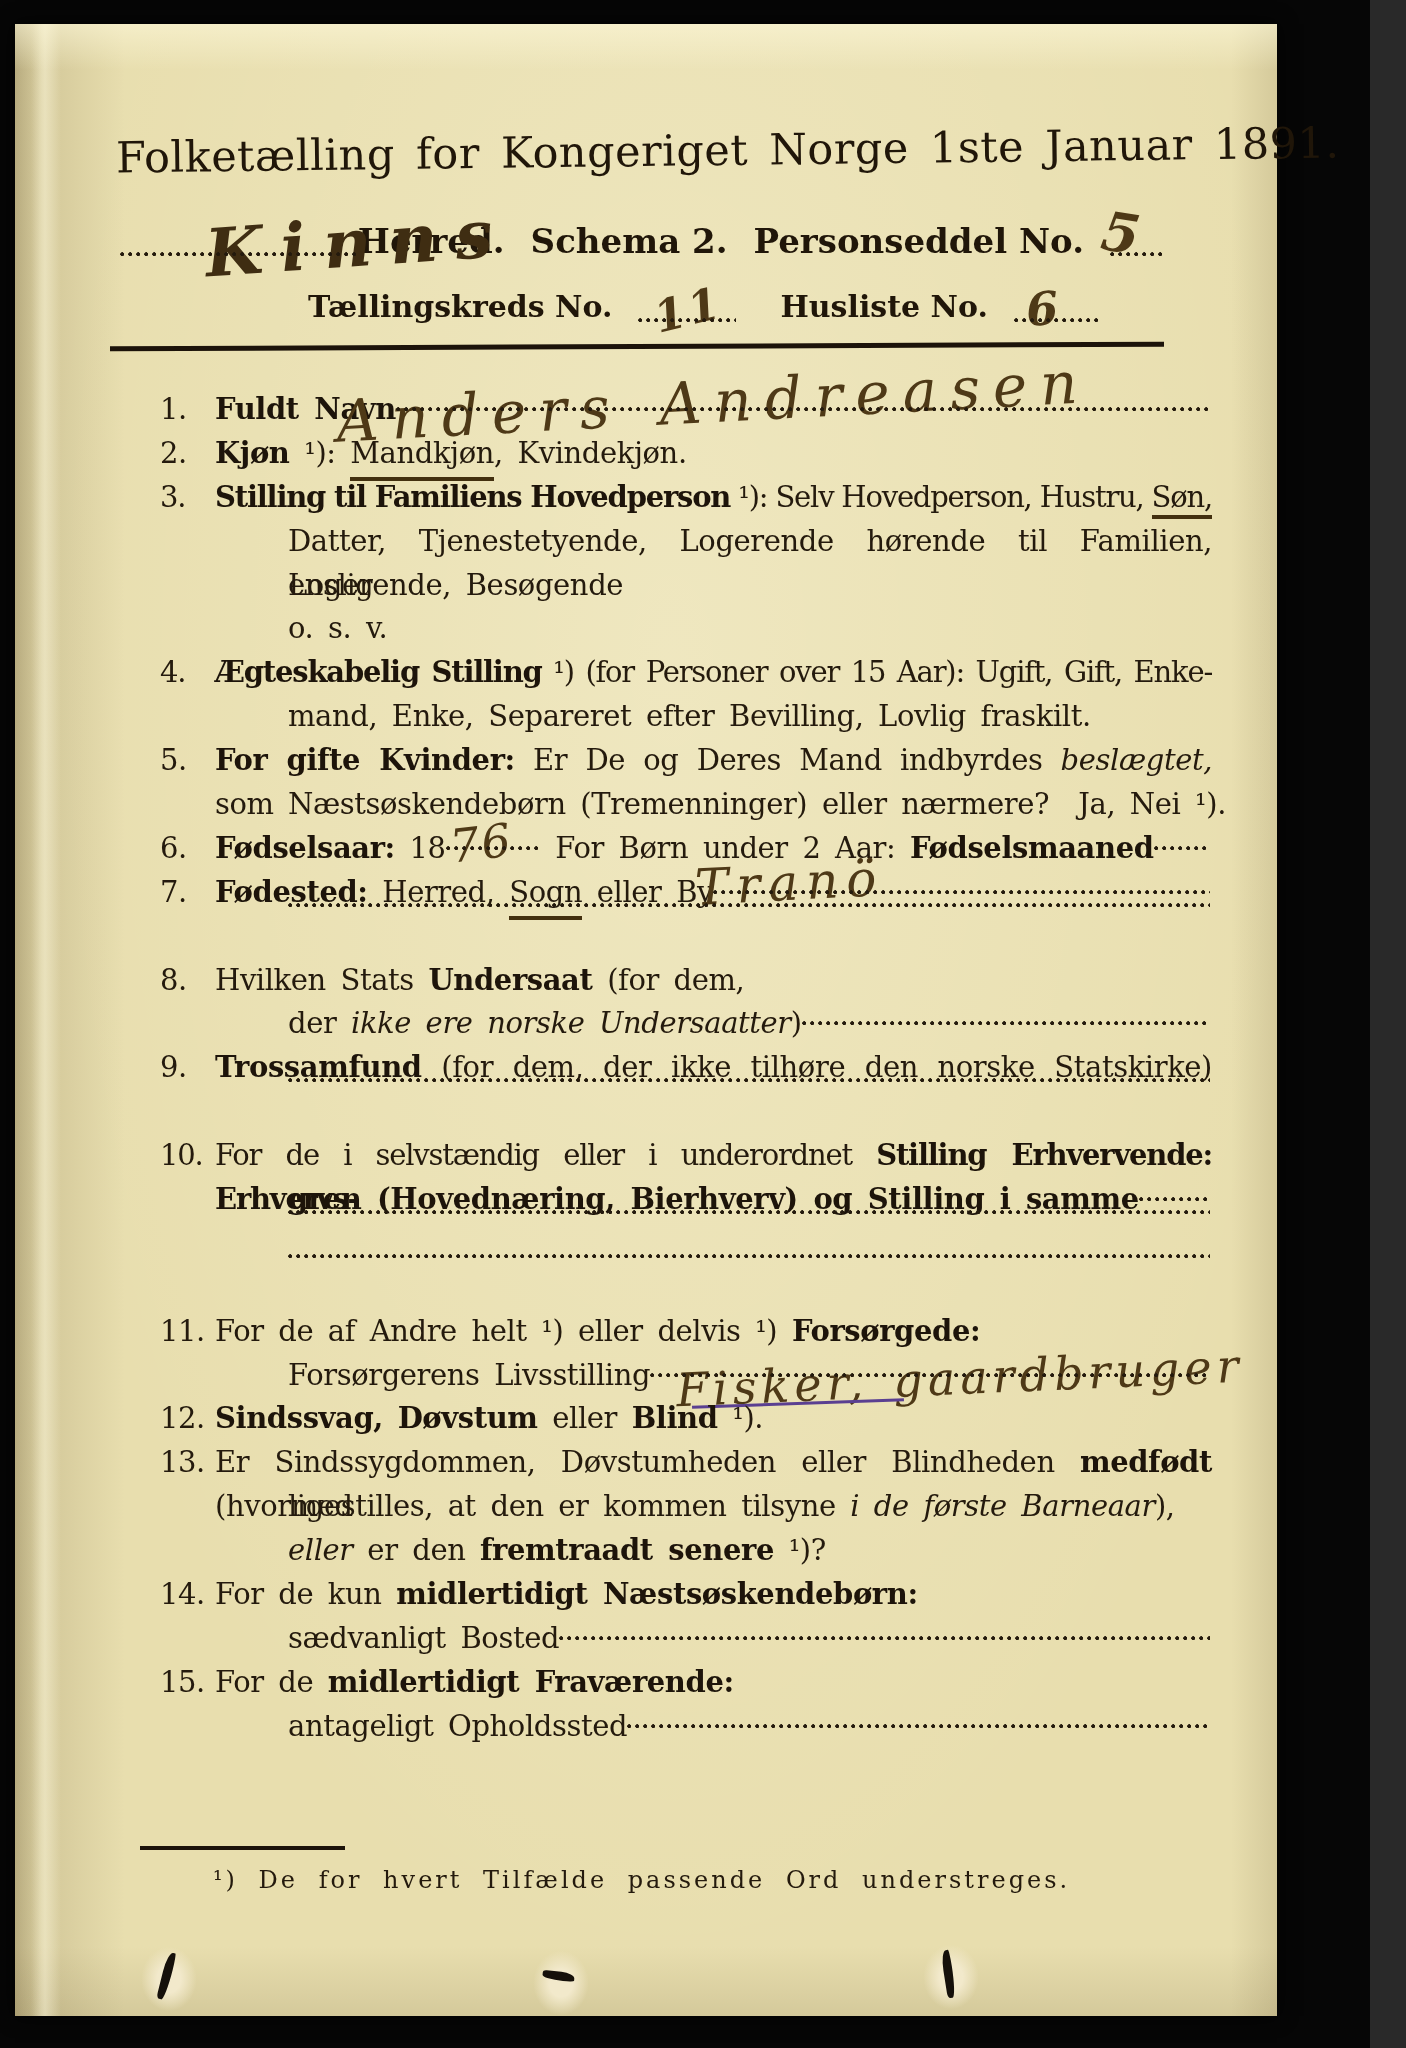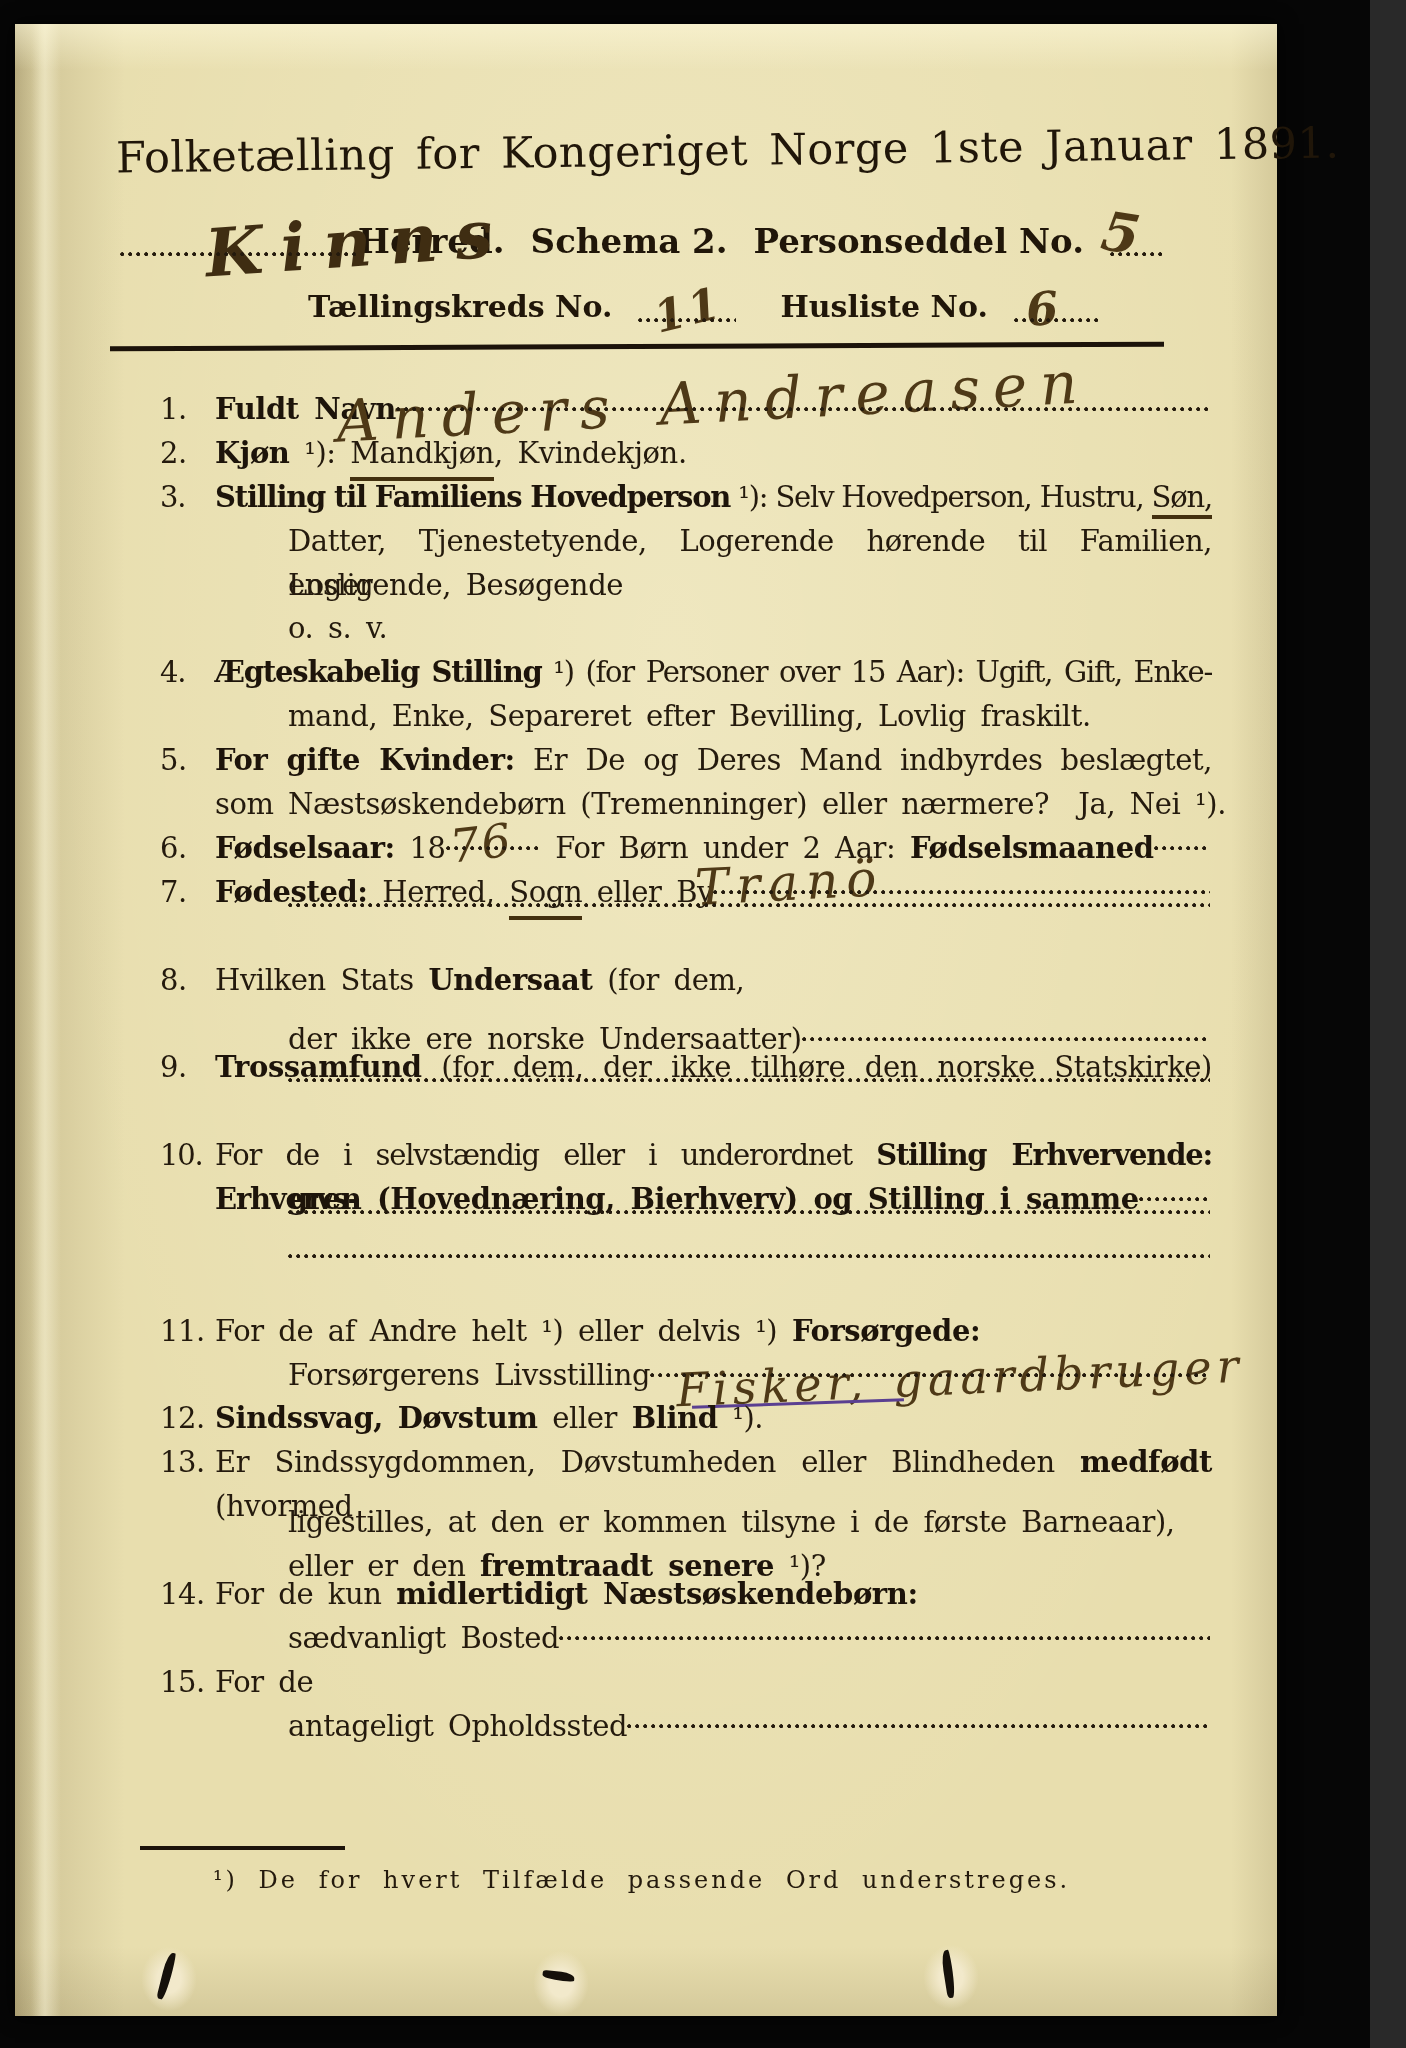--- a/index.html
+++ b/index.html
@@ -46,21 +46,21 @@
   #rows{left:160px;top:388px;width:1052px;font-size:29px;line-height:43.9px;
         letter-spacing:-0.4px;word-spacing:0.2em;color:#241a0d;position:absolute;}
   .row{position:relative;padding-left:55px;display:flex;align-items:baseline;height:43.9px;}
   .row.ind{padding-left:128px;}
   .row.j{display:block;text-align:justify;text-align-last:justify;}
   .row.tight{letter-spacing:-1.2px;word-spacing:0;}
   .num{position:absolute;left:0;top:0;}
   .seg{white-space:pre;}
   .row.j .seg{white-space:normal;}
   .b{font-weight:bold;color:#1d140a;}
-  .i{margin-top:16px;}
+  .i{font-style:italic;}
   .u{border-bottom:4px solid #43300f;padding-bottom:1px;}
   .fill{flex:1;position:relative;}
   .fill.fw{flex-grow:0;flex-shrink:0;}
 
   
   .hand{position:absolute;font-family:"DejaVu Serif","Liberation Serif",serif;font-style:italic;
         color:#4e3917;white-space:nowrap;line-height:1;pointer-events:none;}
   .hand-herred{left:85px;bottom:-12px;font-size:66px;letter-spacing:18px;transform:rotate(-4deg);color:#3f2d12;}
   .hand-seddel{left:-8px;bottom:4px;font-size:54px;transform:rotate(9deg);}
   .hand-kreds{left:16px;bottom:-2px;font-size:44px;letter-spacing:4px;transform:rotate(-14deg);}
@@ -241,20 +241,21 @@
         <span class="seg">For de kun </span>
         <span class="seg b">midlertidigt Næstsøskendebørn:</span>
       </div>
       <div class="row ind">
         <span class="seg">sædvanligt Bosted</span>
         <span class="fill"></span>
       </div>
       <div class="row">
         <span class="num">15.</span>
         <span class="seg">For de </span>
+        <span class="seg b">midlertidigt Fraværende:</span>
       </div>
       <div class="row ind">
         <span class="seg">antageligt Opholdssted</span>
         <span class="fill"></span>
       </div>
     </div>
 
   <div id="foot-rule" class="abs"></div>
   <div id="footnote" class="abs print">¹) De for hvert Tilfælde passende Ord understreges.</div>
 

